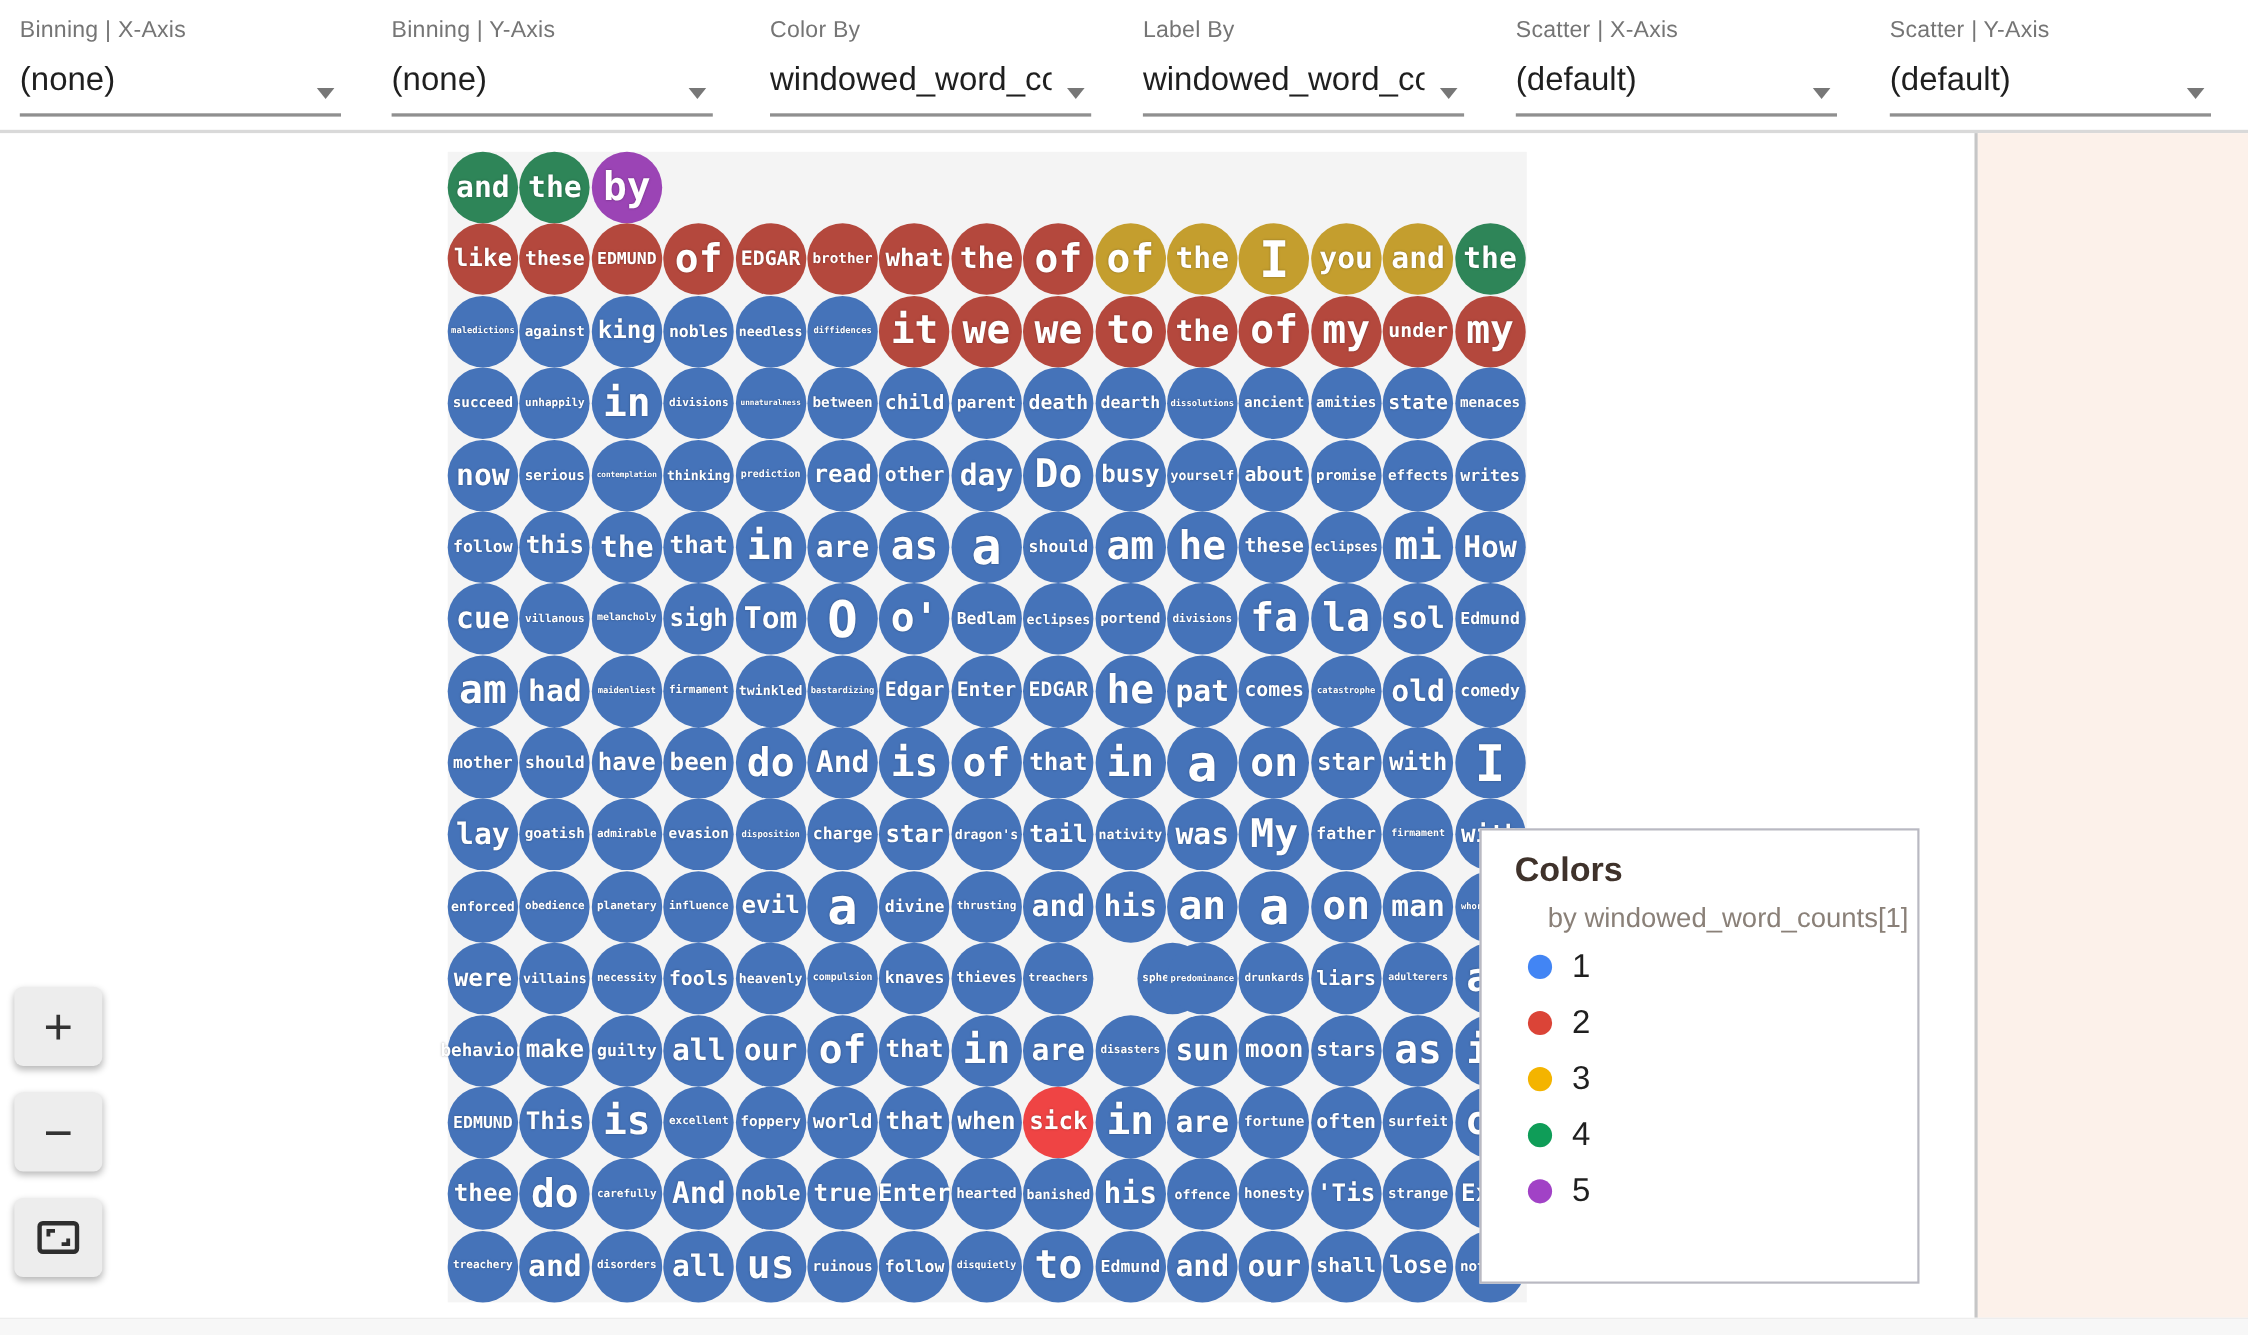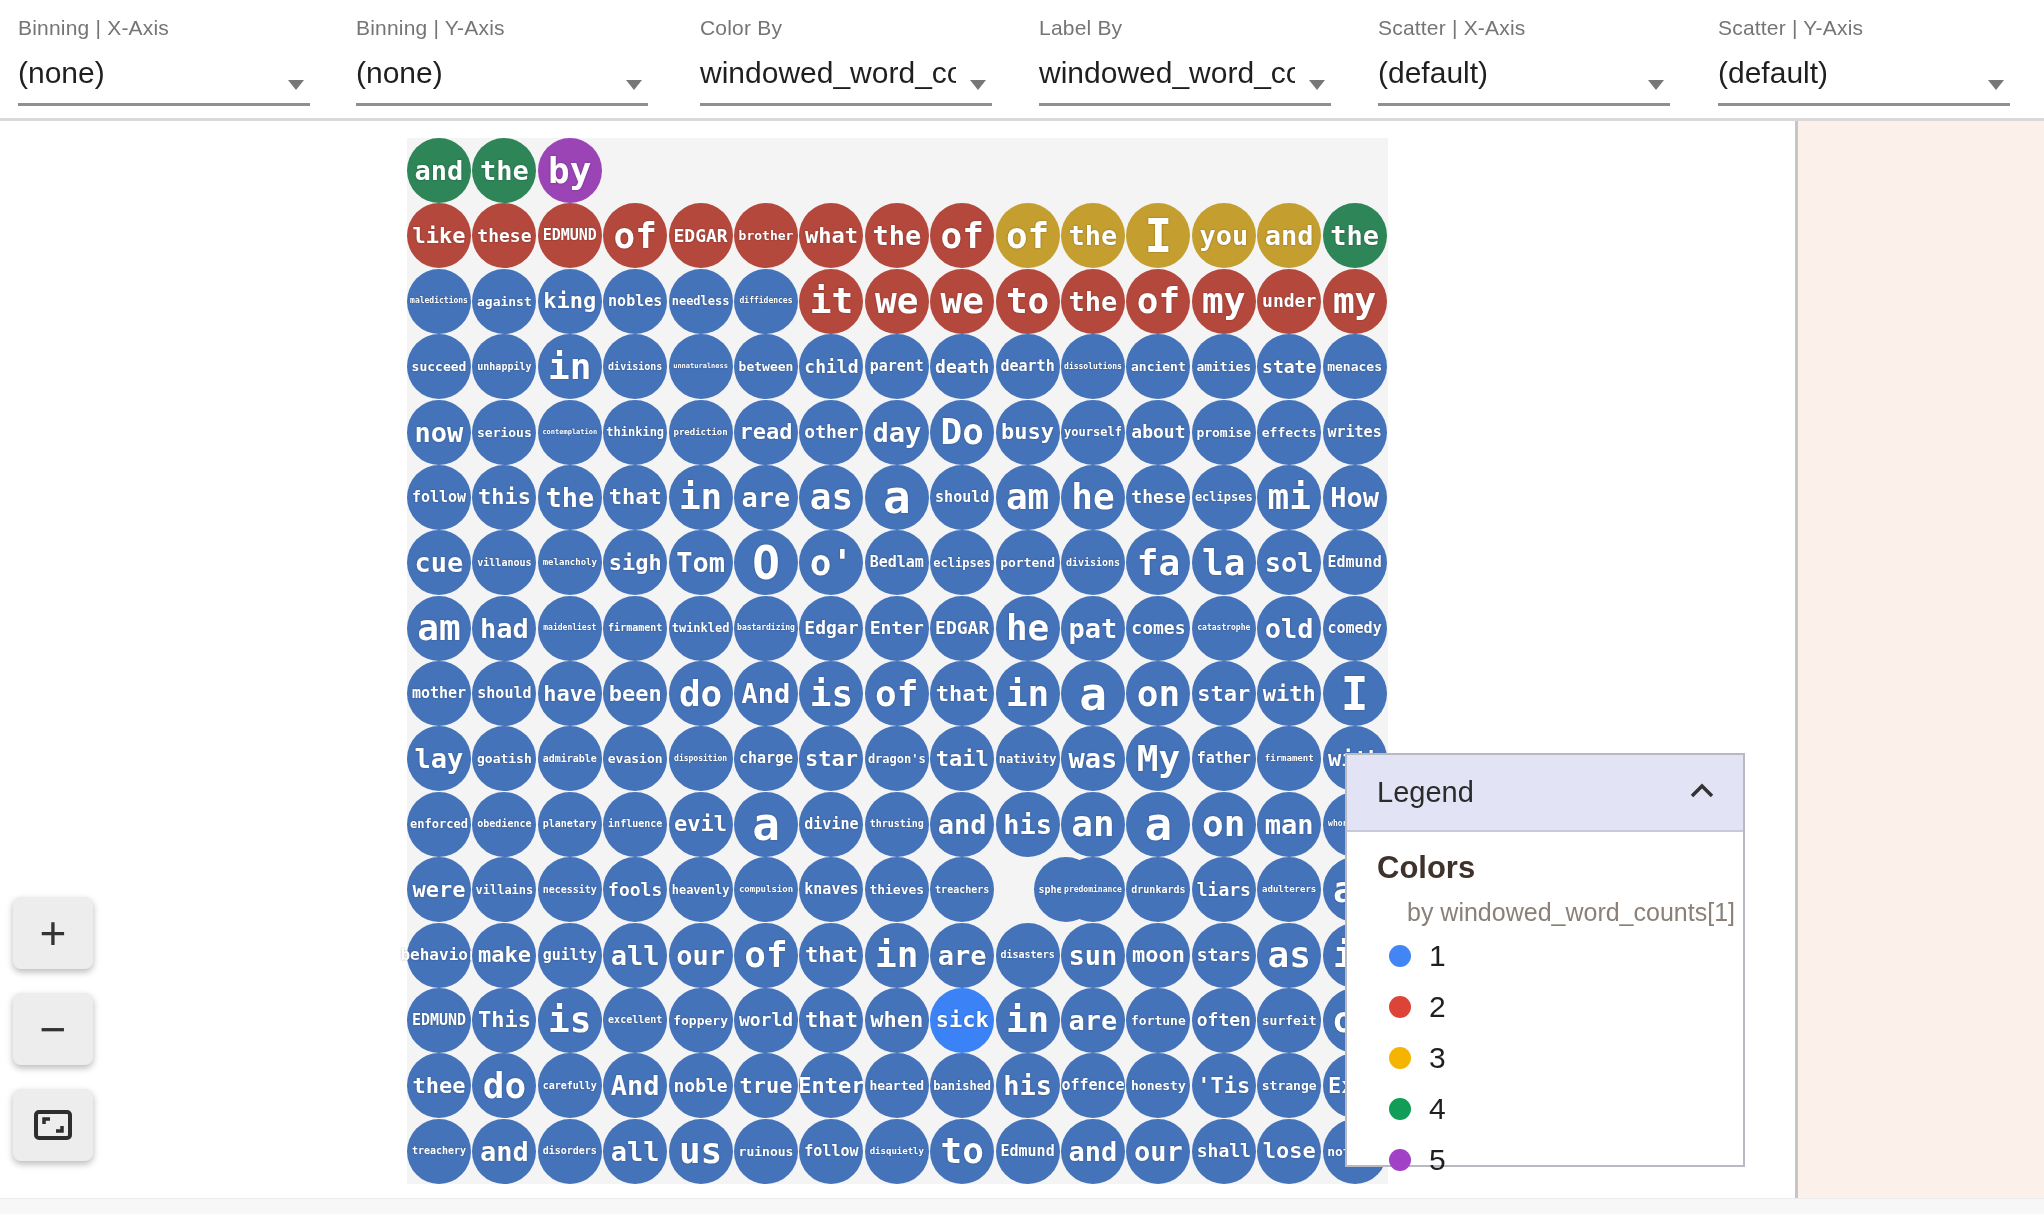--- a/index.html
+++ b/index.html
@@ -1067,21 +1067,21 @@
         <div class="circle" style="background: rgb(69, 115, 185);">
           <span style="font-size: 22px;">that</span>
         </div>
       </div>
       <div class="cell" style="left: 457.8px;">
         <div class="circle" style="background: rgb(69, 115, 185);">
           <span style="font-size: 22px;">when</span>
         </div>
       </div>
       <div class="cell" style="left: 523.2px;">
-        <div class="circle" style="background: #3b82f6;">
+        <div class="circle" style="background: #ef4444;">
           <span style="font-size: 22px;">sick</span>
         </div>
       </div>
       <div class="cell" style="left: 588.6px;">
         <div class="circle" style="background: rgb(69, 115, 185);">
           <span style="font-size: 36px;">in</span>
         </div>
       </div>
       <div class="cell" style="left: 654px;">
         <div class="circle" style="background: rgb(69, 115, 185);">
@@ -1155,21 +1155,21 @@
           <span style="font-size: 12px;">banished</span>
         </div>
       </div>
       <div class="cell" style="left: 588.6px;">
         <div class="circle" style="background: rgb(69, 115, 185);">
           <span style="font-size: 27px;">his</span>
         </div>
       </div>
       <div class="cell" style="left: 654px;">
         <div class="circle" style="background: rgb(69, 115, 185);">
-          <span style="font-size: 15px;">offence</span>
+          <span style="font-size: 12px;">offence</span>
         </div>
       </div>
       <div class="cell" style="left: 719.4px;">
         <div class="circle" style="background: rgb(69, 115, 185);">
           <span style="font-size: 13px;">honesty</span>
         </div>
       </div>
       <div class="cell" style="left: 784.8px;">
         <div class="circle" style="background: rgb(69, 115, 185);">
           <span style="font-size: 22px;">'Tis</span>
@@ -1275,26 +1275,20 @@
   <div class="zbtn" style="top:192px;">
     <svg width="40" height="32" viewBox="0 0 40 32">
       <rect x="3" y="3" width="34" height="26" rx="3" fill="none" stroke="#2e2e2e" stroke-width="4"></rect>
       <path d="M11 15 V10 H17" fill="none" stroke="#2e2e2e" stroke-width="3.5"></path>
       <path d="M29 17 V22 H23" fill="none" stroke="#2e2e2e" stroke-width="3.5"></path>
     </svg>
   </div>
 </div>
 
 <div class="legend">
-  <div class="legend-header">
-    <span class="legend-title">Legend</span>
-    <svg class="legend-chevron" width="26" height="16" viewBox="0 0 26 16">
-      <polyline points="3,13 13,3 23,13" fill="none" stroke="#333" stroke-width="3.5"></polyline>
-    </svg>
-  </div>
   <div class="legend-body">
     <div class="legend-colors-title">Colors</div>
     <div class="legend-subtitle">by windowed_word_counts[1]</div>
     <div id="legend-entries">
         <div class="legend-entry">
           <span class="legend-dot" style="background: rgb(66, 133, 244);"></span>
           <span class="legend-val">1</span>
         </div>
         <div class="legend-entry">
           <span class="legend-dot" style="background: rgb(219, 68, 55);"></span>

